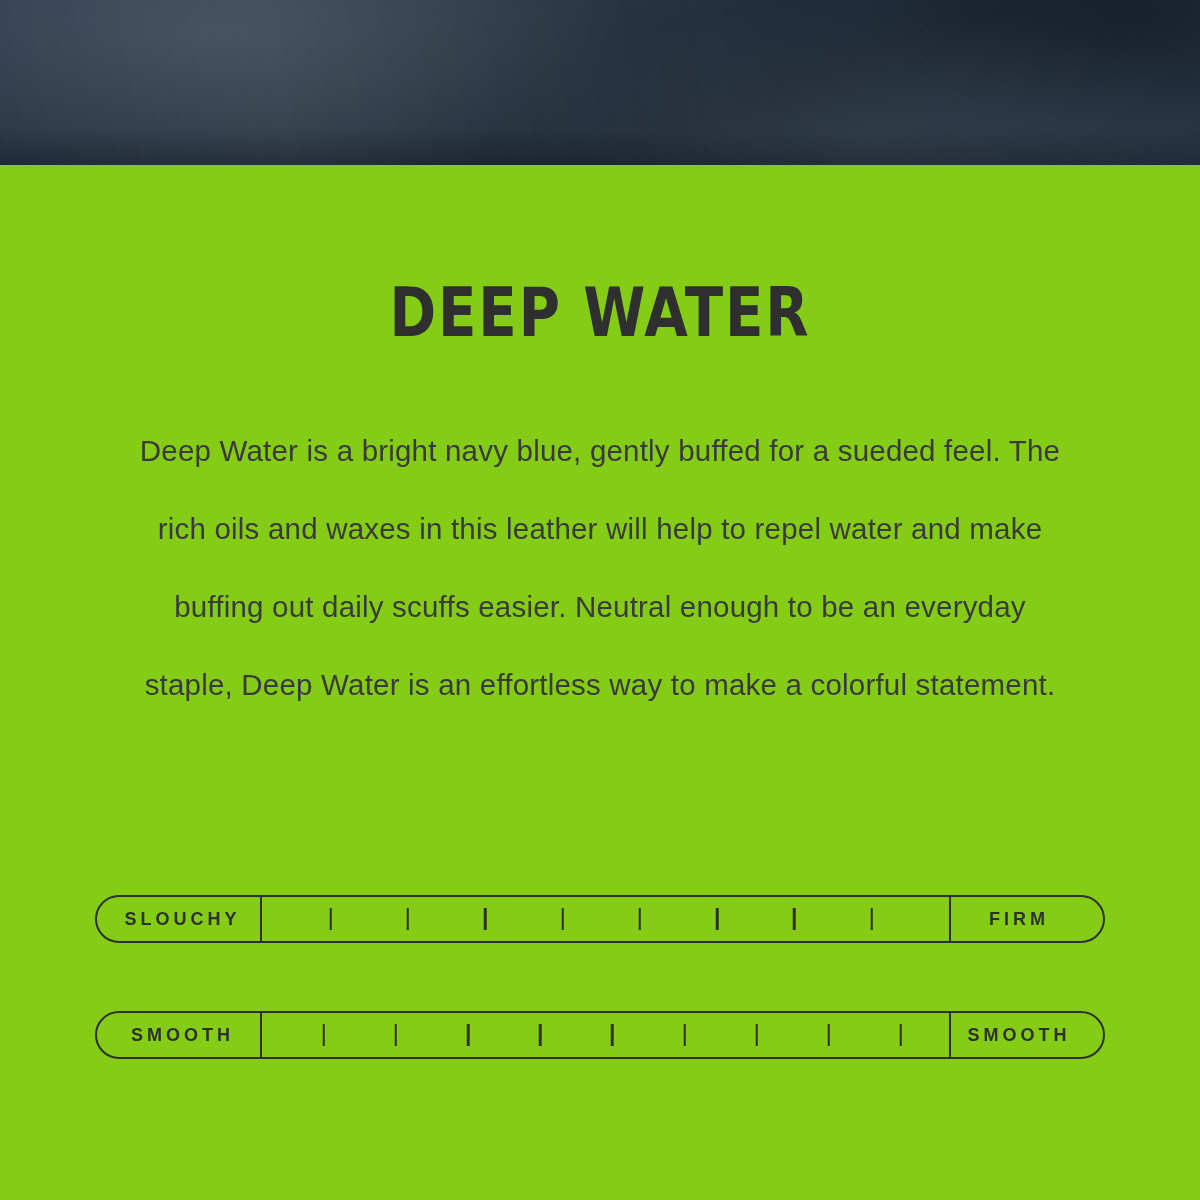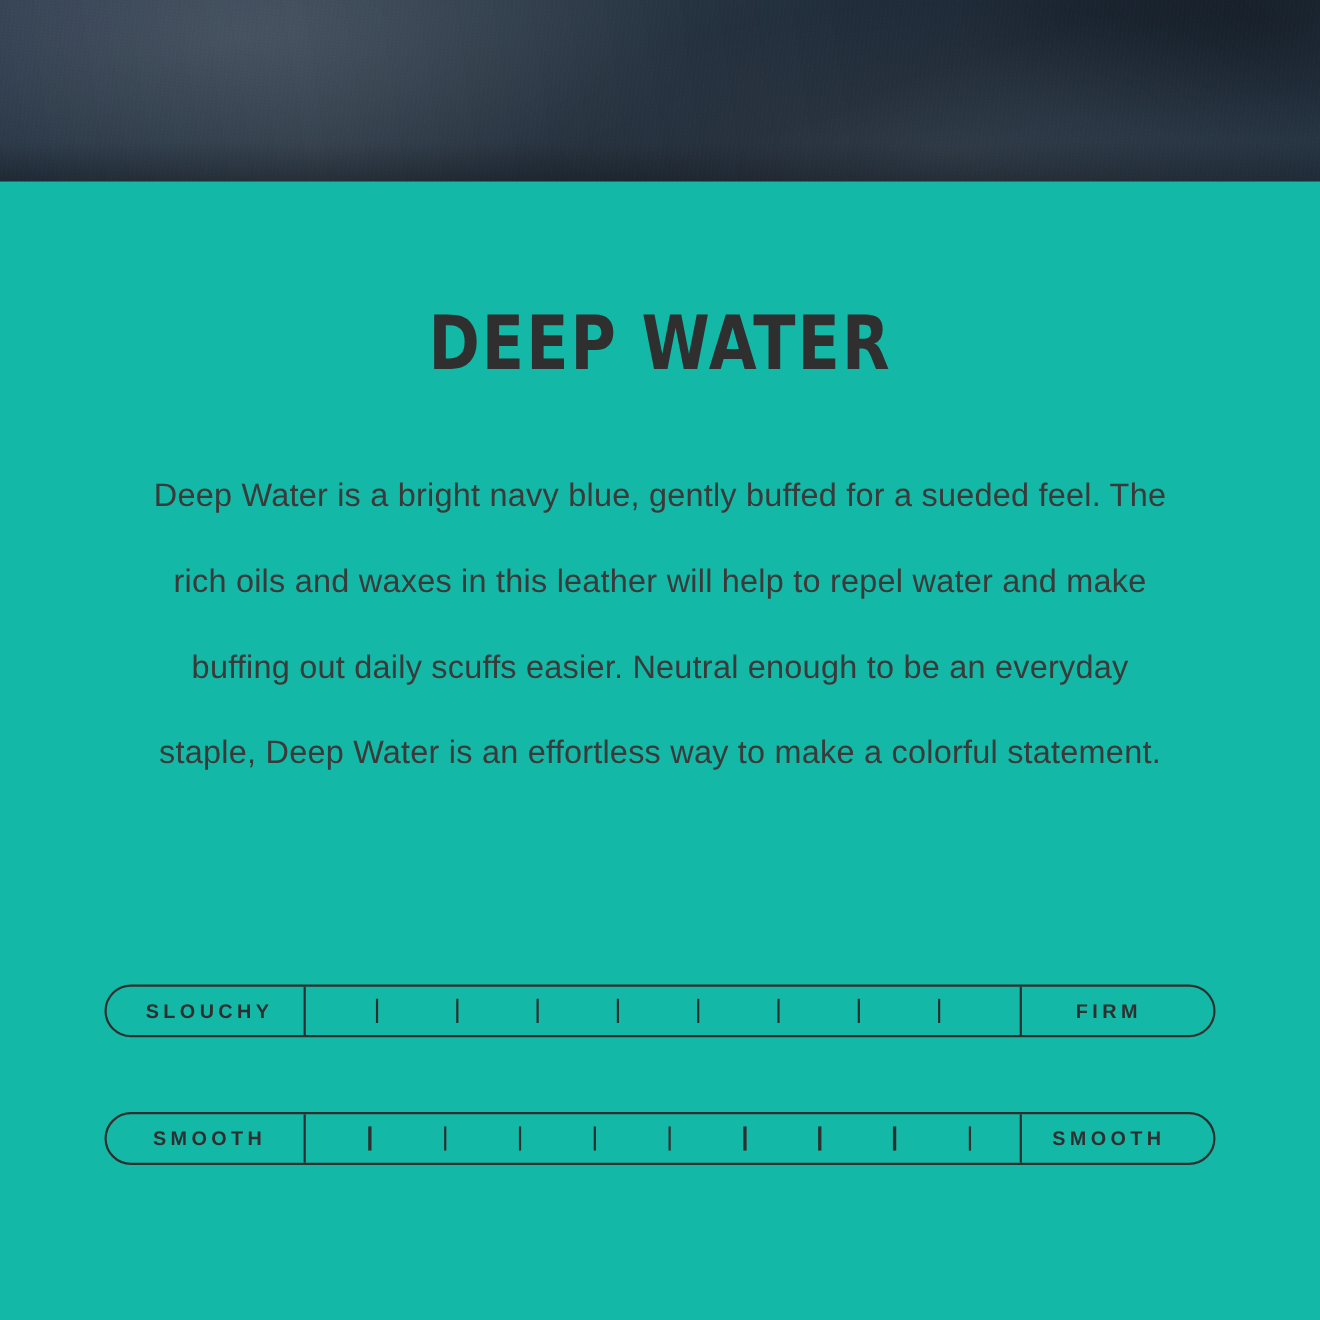--- a/index.html
+++ b/index.html
@@ -11,21 +11,21 @@
     height: 1200px;
     background: #eeeeee;
     font-family: "Liberation Sans", sans-serif;
     overflow: hidden;
   }
 
   .page {
     position: relative;
     width: 1200px;
     height: 1200px;
-    background: #14b8a6;
+    background: #84cc16;
   }
 
   
   .hero {
     position: relative;
     width: 1200px;
     height: 165px;
     overflow: hidden;
     background:
       radial-gradient(ellipse 600px 220px at 18% 20%, rgba(255,255,255,0.10), rgba(255,255,255,0) 70%),
@@ -116,26 +116,26 @@
     align-items: center;
     justify-content: center;
     font-size: 18px;
     font-weight: 700;
     letter-spacing: 4px;
     color: #2f2f2f;
     box-sizing: border-box;
     white-space: nowrap;
   }
   .scale-label.left {
-    width: 181px;
+    width: 165px;
     border-right: 2.5px solid #2f2f2f;
     padding-left: 8px;
   }
   .scale-label.right {
-    width: 176px;
+    width: 154px;
     border-left: 2.5px solid #2f2f2f;
     padding-right: 16px;
   }
 
   .scale-track {
     position: relative;
     flex: 1;
   }
   .tick {
     position: absolute;

